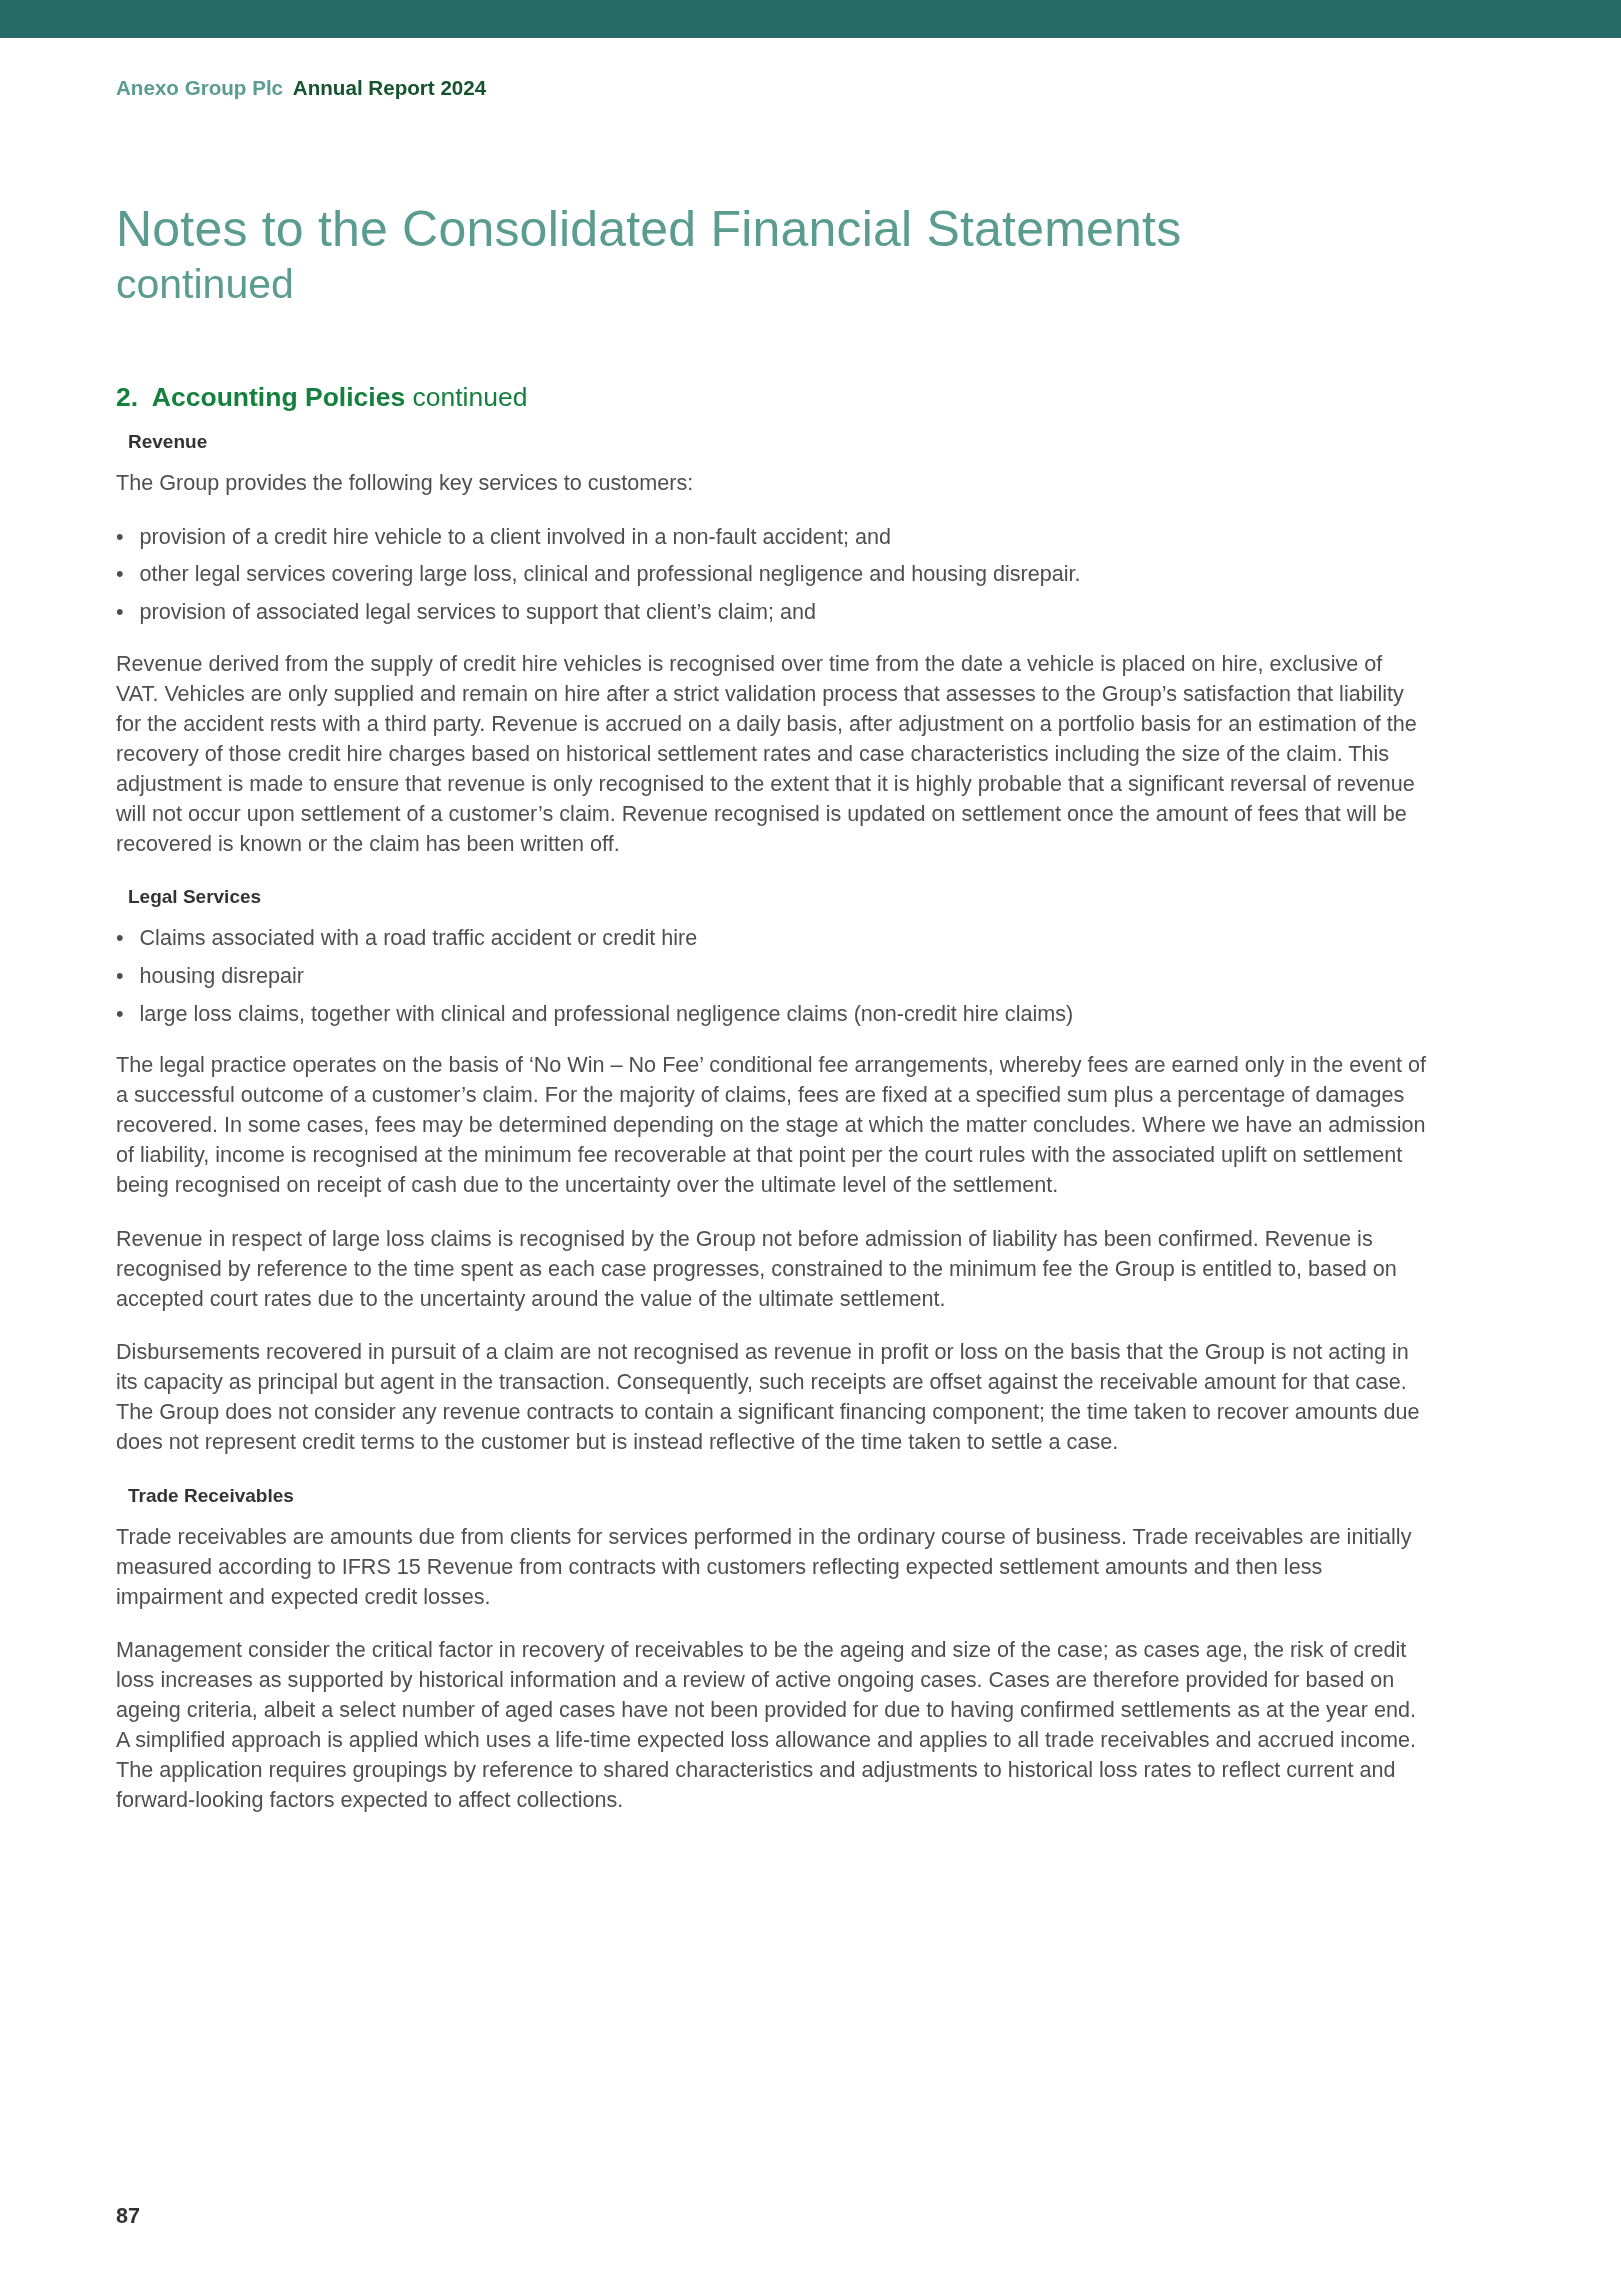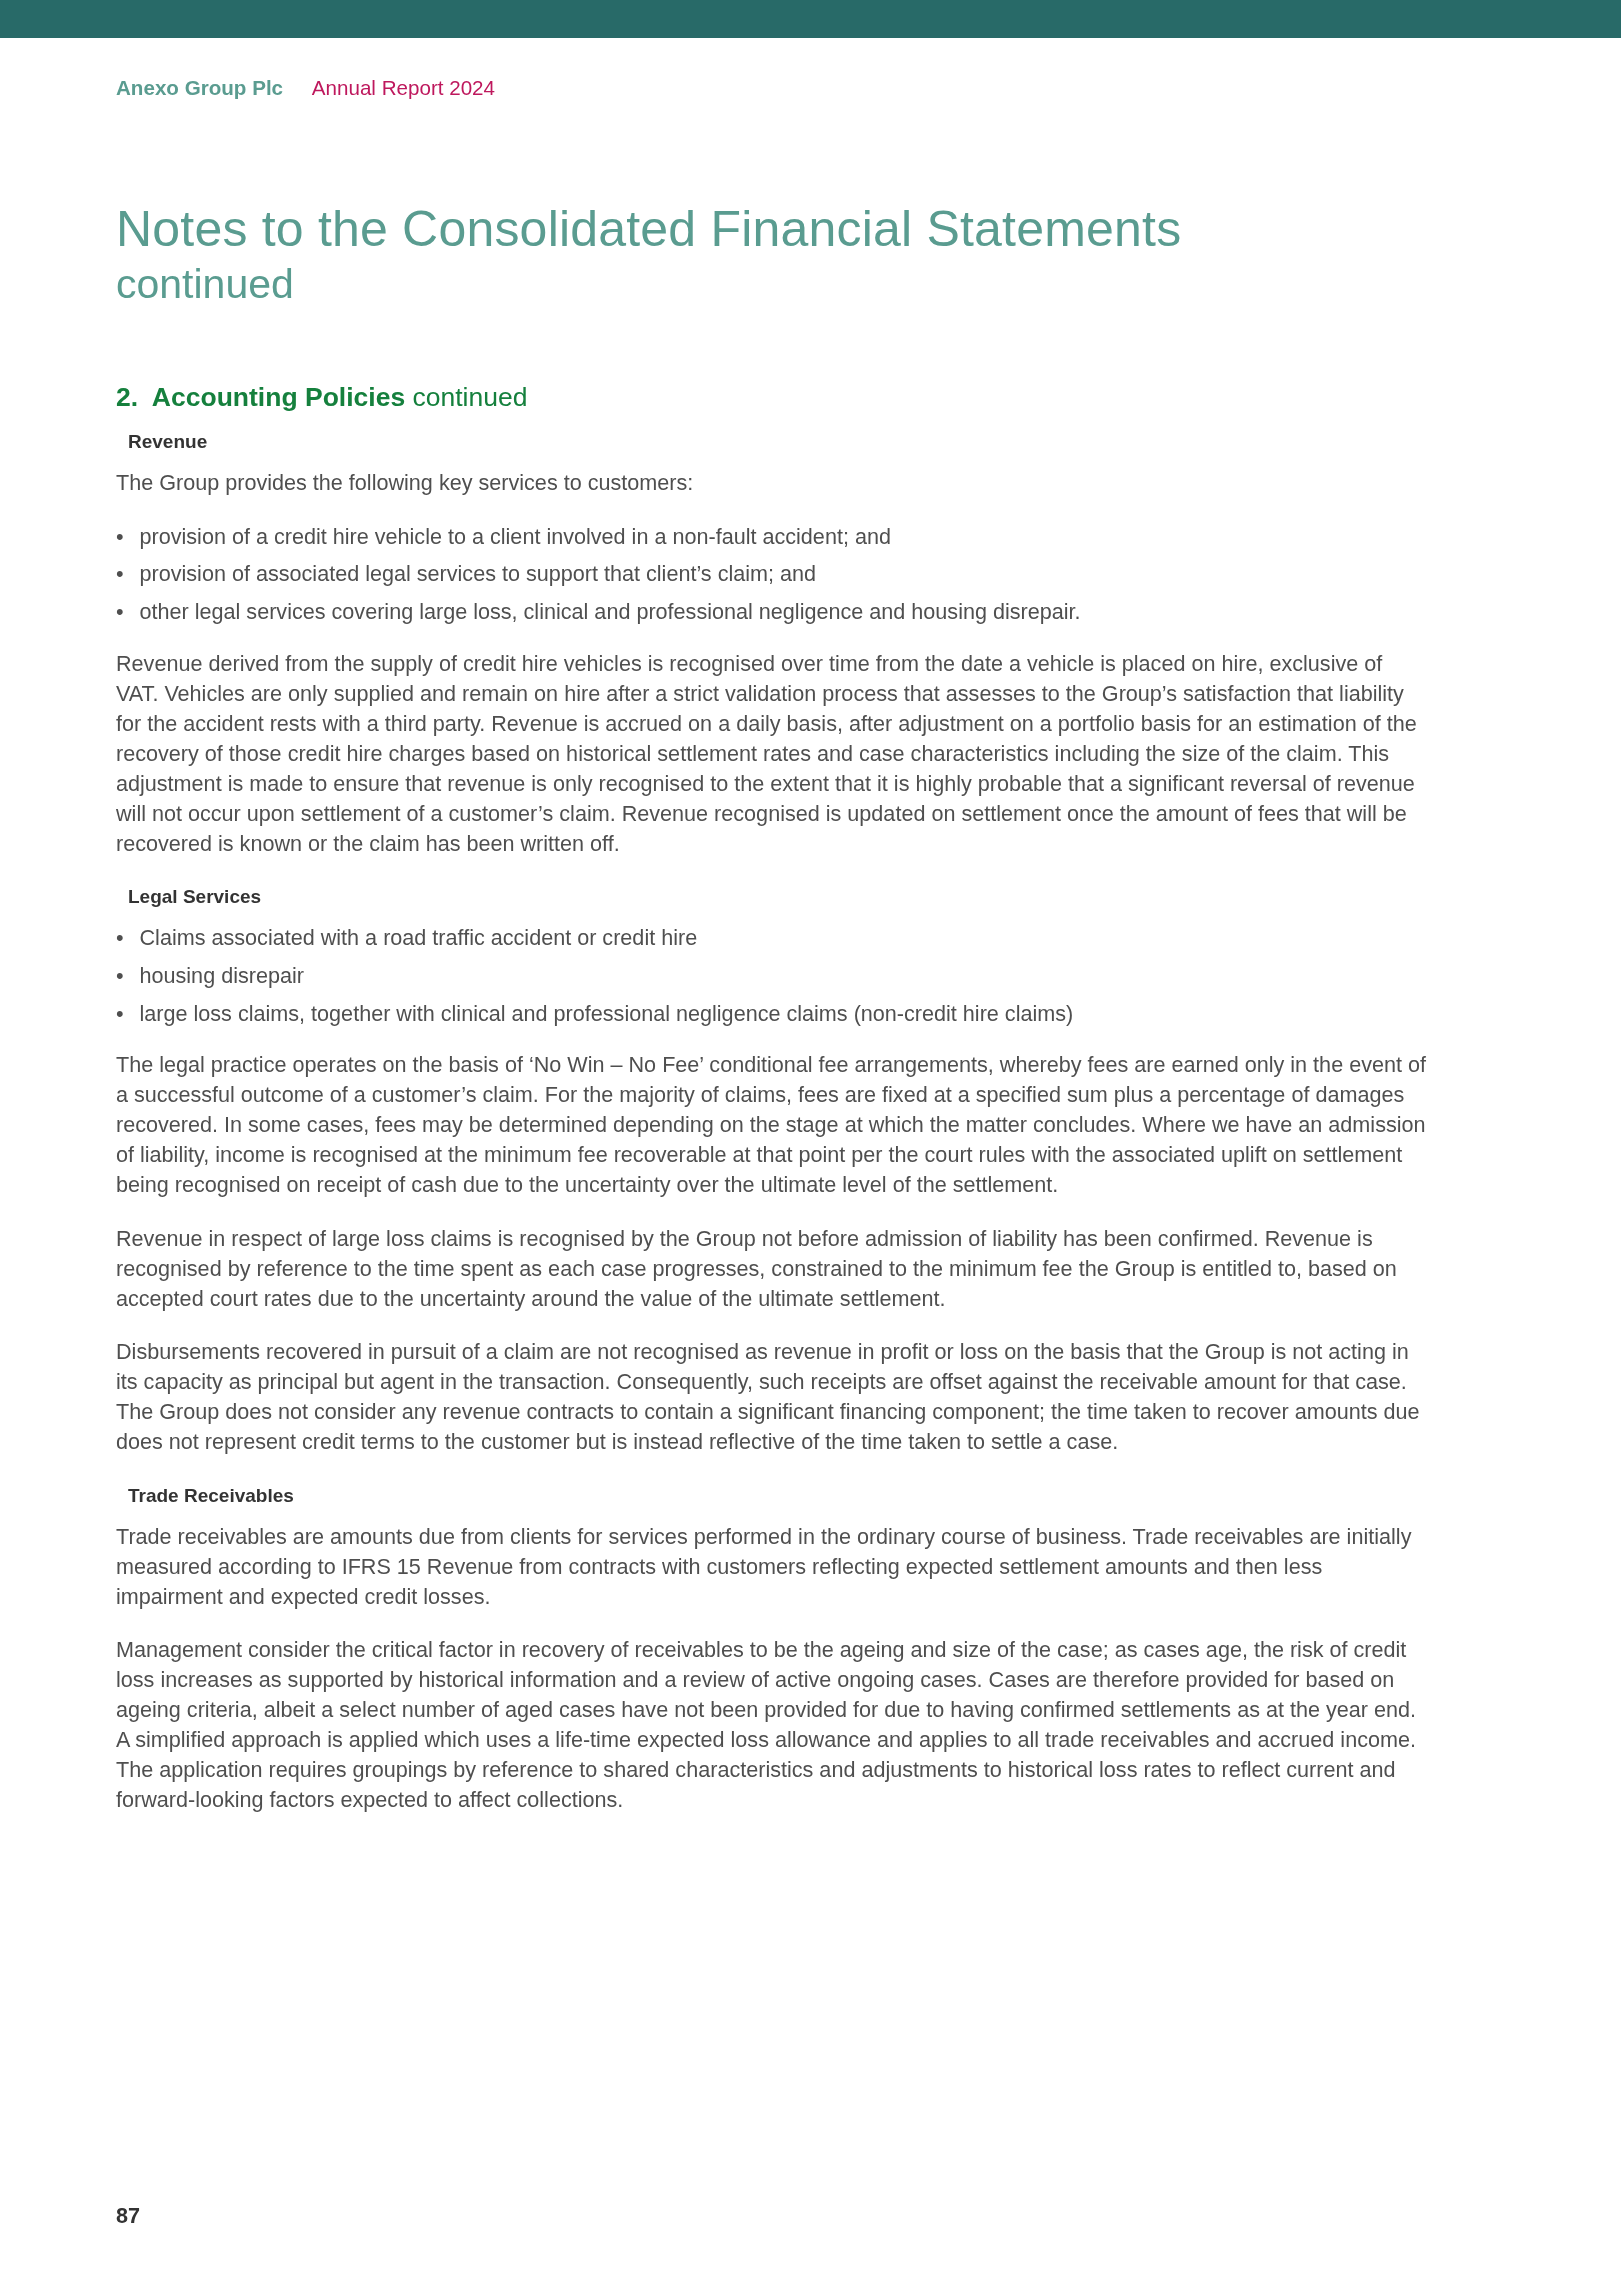--- a/index.html
+++ b/index.html
@@ -1,21 +1,21 @@
 <!DOCTYPE html>
 <html><head>
 <meta charset="utf-8">
 <style>
   html, body { margin: 0; padding: 0; background: #ffffff; }
   body { width: 1621px; height: 2293px; position: relative; overflow: hidden;
          font-family: "Liberation Sans", sans-serif; color: #4a4a4a; }
   .topbar { position: absolute; left: 0; top: 0; width: 1621px; height: 38px; background: #286a68; }
   .running-header { position: absolute; left: 116px; top: 76px; font-size: 20.6px; white-space: nowrap; }
   .running-header .company { color: #5a9c90; font-weight: bold; text-align: right; }
-  .running-header .report { color: #be185d; margin-left: 23px; }
+  .running-header .report { color: #14532d; margin-left: 4px; font-weight: bold; }
   .page-title { position: absolute; left: 116px; top: 200px; font-size: 50px; font-weight: normal; color: #5a9c90; margin: 0; letter-spacing: 0.2px; white-space: nowrap; }
   .page-subtitle { position: absolute; left: 116px; top: 261px; font-size: 41px; color: #5a9c90; margin: 0; font-weight: normal; }
   .content { position: absolute; left: 116px; top: 380px; width: 1313px; font-size: 21.6px; line-height: 30px; color: #4f4f4f; }
   .section-heading { font-size: 26.5px; color: #15803d; font-weight: bold; margin: 0 0 3.9px 0; line-height: 35px; }
   .section-heading .cont { font-weight: normal; }
   .sub-heading { font-weight: bold; color: #333333; margin: 12px; font-size: 19px; line-height: 29px; }
   p { margin: 0 0 23.5px 0; }
   p.lead { margin-bottom: 23.5px; }
   ul { list-style: none; margin: 0 0 21.6px 0; padding: 0; }
   ul li { position: relative; padding-left: 23.5px; margin-bottom: 7.8px; }
@@ -40,22 +40,22 @@
   <h2 class="section-heading">
     <span>2.</span>&nbsp;
     <span>Accounting Policies</span>
     <span class="cont">continued</span>
   </h2>
 
   <h3 class="sub-heading">Revenue</h3>
   <p class="lead">The Group provides the following key services to customers:</p>
   <ul>
     <li>provision of a credit hire vehicle to a client involved in a non-fault accident; and</li>
+    <li>other legal services covering large loss, clinical and professional negligence and housing disrepair.</li>
     <li>provision of associated legal services to support that client’s claim; and</li>
-    <li>other legal services covering large loss, clinical and professional negligence and housing disrepair.</li>
   </ul>
 
   <p>Revenue derived from the supply of credit hire vehicles is recognised over time from the date a vehicle is placed on hire, exclusive of VAT. Vehicles are only supplied and remain on hire after a strict validation process that assesses to the Group’s satisfaction that liability for the accident rests with a third party. Revenue is accrued on a daily basis, after adjustment on a portfolio basis for an estimation of the recovery of those credit hire charges based on historical settlement rates and case characteristics including the size of the claim. This adjustment is made to ensure that revenue is only recognised to the extent that it is highly probable that a significant reversal of revenue will not occur upon settlement of a customer’s claim. Revenue recognised is updated on settlement once the amount of fees that will be recovered is known or the claim has been written off.</p>
 
   <h3 class="sub-heading">Legal Services</h3>
   <ul>
     <li>Claims associated with a road traffic accident or credit hire</li>
     <li>housing disrepair</li>
     <li>large loss claims, together with clinical and professional negligence claims (non-credit hire claims)</li>
   </ul>

